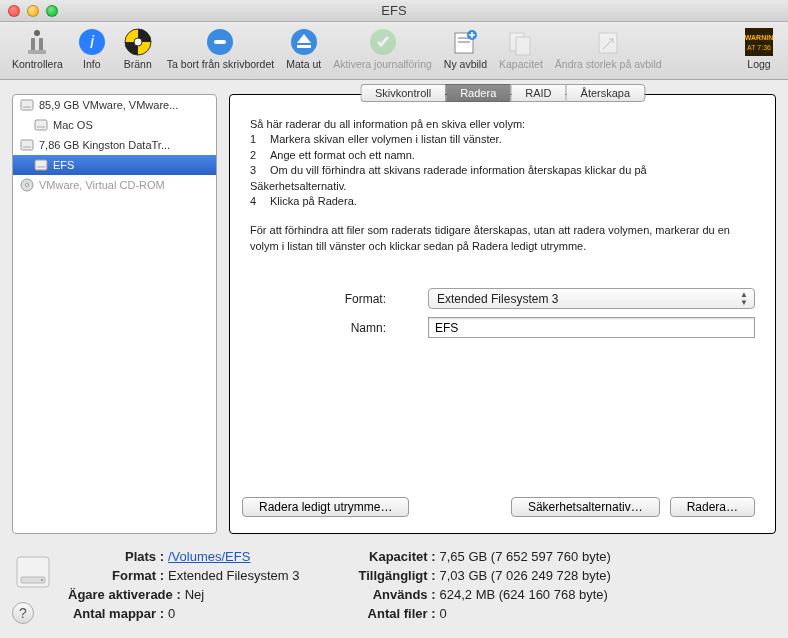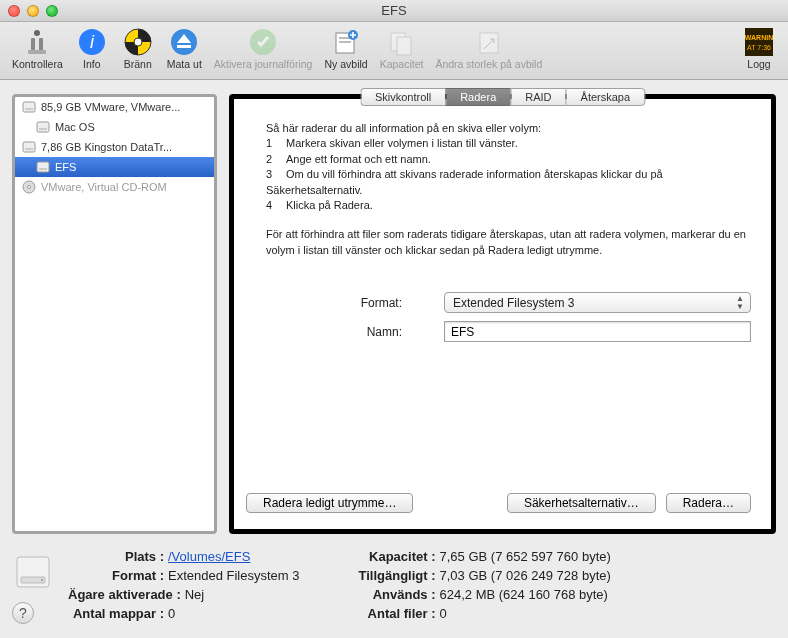--- a/index.html
+++ b/index.html
@@ -14,27 +14,27 @@
 .titlebar-title { position: absolute; left: 0; right: 0; text-align: center; font-size: 13px; color: #3b3b3b; pointer-events: none; }
 
 .toolbar { height: 58px; background: linear-gradient(#eaeaea, #d8d8d8); border-bottom: 1px solid #a6a6a6; display: flex; align-items: flex-start; padding: 3px 6px 0 6px; gap: 0; }
 .tool { display: flex; flex-direction: column; align-items: center; padding: 0 6px; font-size: 10.5px; color: #333; text-align: center; line-height: 1.05; cursor: default; }
 .tool.disabled { color: #9a9a9a; }
 .tool .ico { width: 34px; height: 34px; display: flex; align-items: center; justify-content: center; }
 
 .body { position: absolute; top: 80px; left: 0; right: 0; bottom: 0; background: #ececec; padding: 14px 12px 10px 12px; }
 .row-main { display: flex; gap: 12px; height: 440px; }
 
-.sidebar { width: 205px; background: #fff; border: 3px solid #a3a3a3; border-radius: 4px; overflow: hidden; display: flex; flex-direction: column; }
+.sidebar { width: 205px; background: #fff; border: 1px solid #a3a3a3; border-radius: 4px; overflow: hidden; display: flex; flex-direction: column; }
 .side-item { display: flex; align-items: center; height: 20px; padding: 0 6px; font-size: 11px; color: #333; white-space: nowrap; overflow: hidden; text-overflow: ellipsis; }
 .side-item.child { padding-left: 20px; }
 .side-item.selected { background: linear-gradient(#4a86e8, #2a62c8); color: #fff; }
 .side-item .dicon { width: 16px; height: 16px; margin-right: 4px; flex-shrink: 0; display:flex; align-items:center; justify-content:center; }
 
-.panel { flex: 1; background: #fff; border: 5px solid #000000; border-radius: 4px; position: relative; padding: 22px 20px 16px 32px; }
+.panel { flex: 1; background: #fff; border: 1px solid #000000; border-radius: 4px; position: relative; padding: 22px 20px 16px 20px; }
 .tabs { position: absolute; top: -11px; left: 50%; transform: translateX(-50%); display: flex; }
 .tab { font-size: 11px; padding: 2px 14px; background: linear-gradient(#fcfcfc, #e6e6e6); border: 1px solid #9f9f9f; border-right: none; color: #333; cursor: default; }
 .tab:first-child { border-radius: 4px 0 0 4px; }
 .tab:last-child { border-right: 1px solid #9f9f9f; border-radius: 0 4px 4px 0; }
 .tab.active { background: linear-gradient(#8f8f8f, #7a7a7a); color: #fff; border-color: #6a6a6a; }
 
 .instr { font-size: 11px; color: #222; line-height: 1.4; }
 .instr .num { display: inline-block; width: 20px; }
 .form { margin-top: 34px; }
 .form-row { display: flex; align-items: center; margin-bottom: 8px; gap: 32px; }
@@ -95,20 +95,29 @@
           <path d="M15 28 A13 13 0 0 1 2 15 L15 15 Z" fill="#222"></path>
           <circle cx="15" cy="15" r="4" fill="#fff" stroke="#333"></circle>
         </svg>
       </div>
       <span>Bränn</span>
     </div>
     <div class="tool ">
       <div class="ico" style="opacity:1">
         <svg width="30" height="30">
           <circle cx="15" cy="15" r="13" fill="#3b8be0"></circle>
+          <rect x="9" y="13" width="12" height="4" rx="2" fill="#fff"></rect>
+        </svg>
+      </div>
+      <span>Ta bort från skrivbordet</span>
+    </div>
+    <div class="tool ">
+      <div class="ico" style="opacity:1">
+        <svg width="30" height="30">
+          <circle cx="15" cy="15" r="13" fill="#3b8be0"></circle>
           <path d="M15 7 L22 16 L8 16 Z" fill="#fff"></path>
           <rect x="8" y="18" width="14" height="3" fill="#fff"></rect>
         </svg>
       </div>
       <span>Mata ut</span>
     </div>
     <div class="tool disabled">
       <div class="ico" style="opacity:0.4">
         <svg width="30" height="30">
           <circle cx="15" cy="15" r="13" fill="#7dc97d"></circle>

